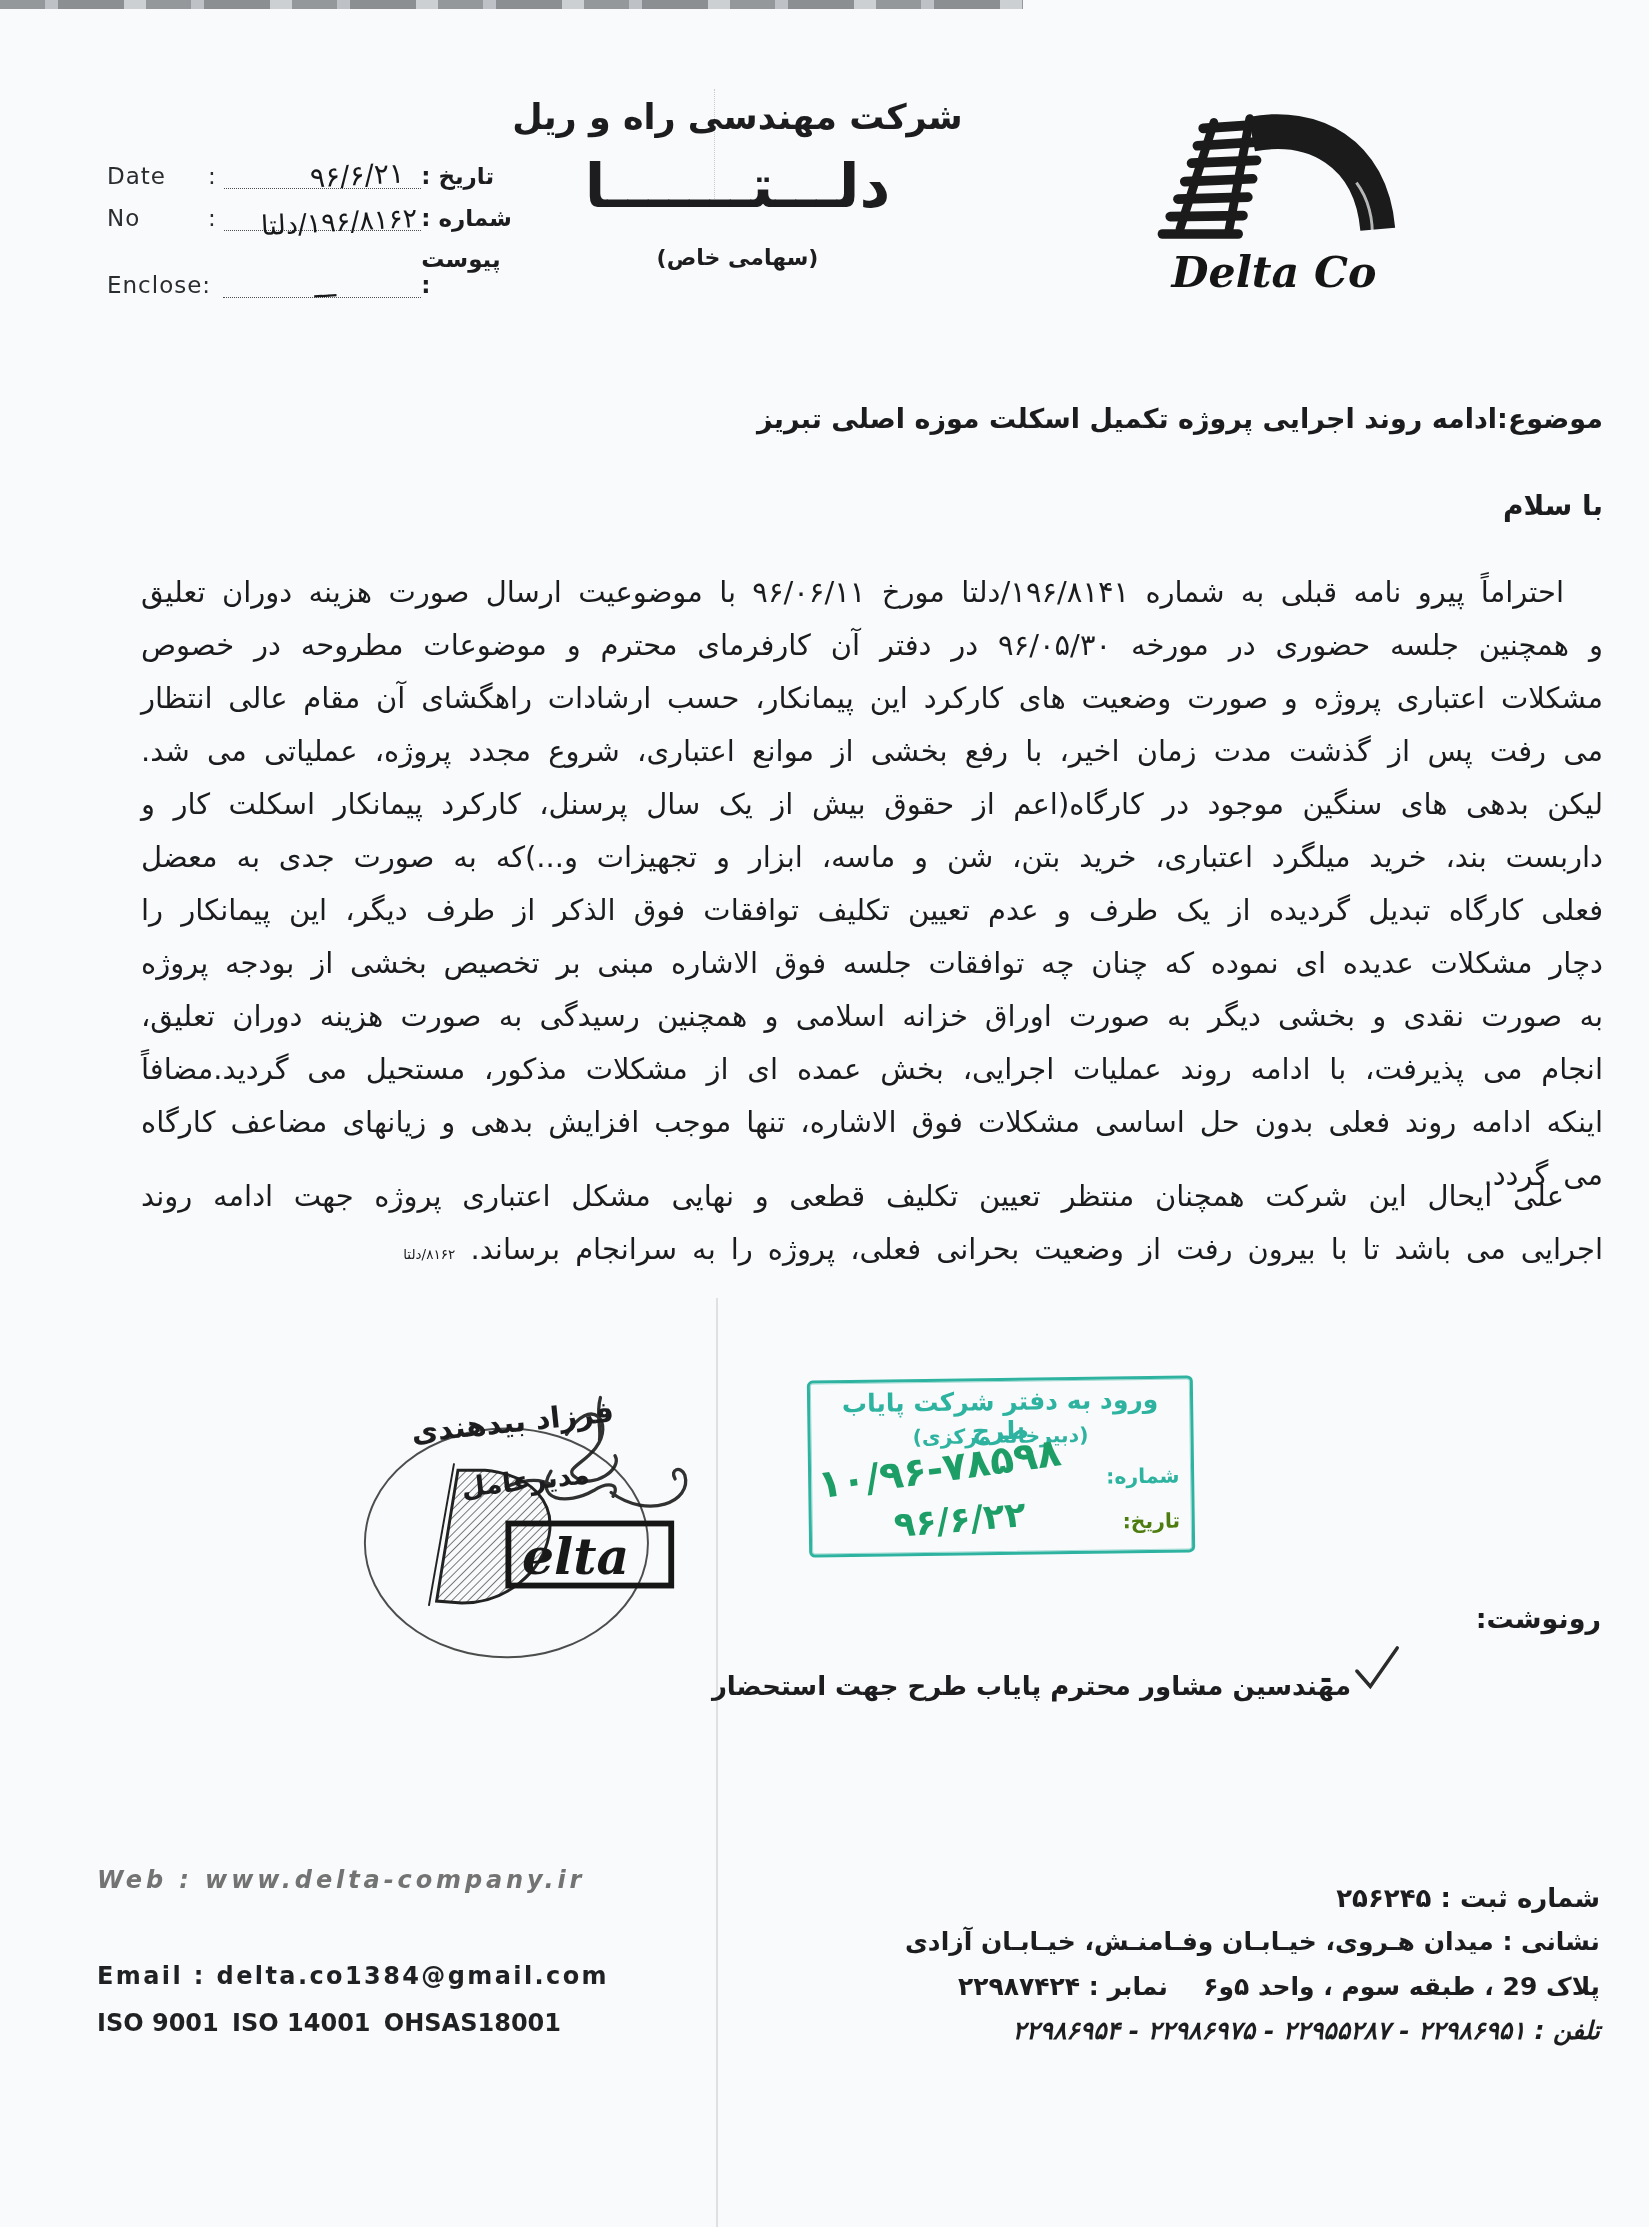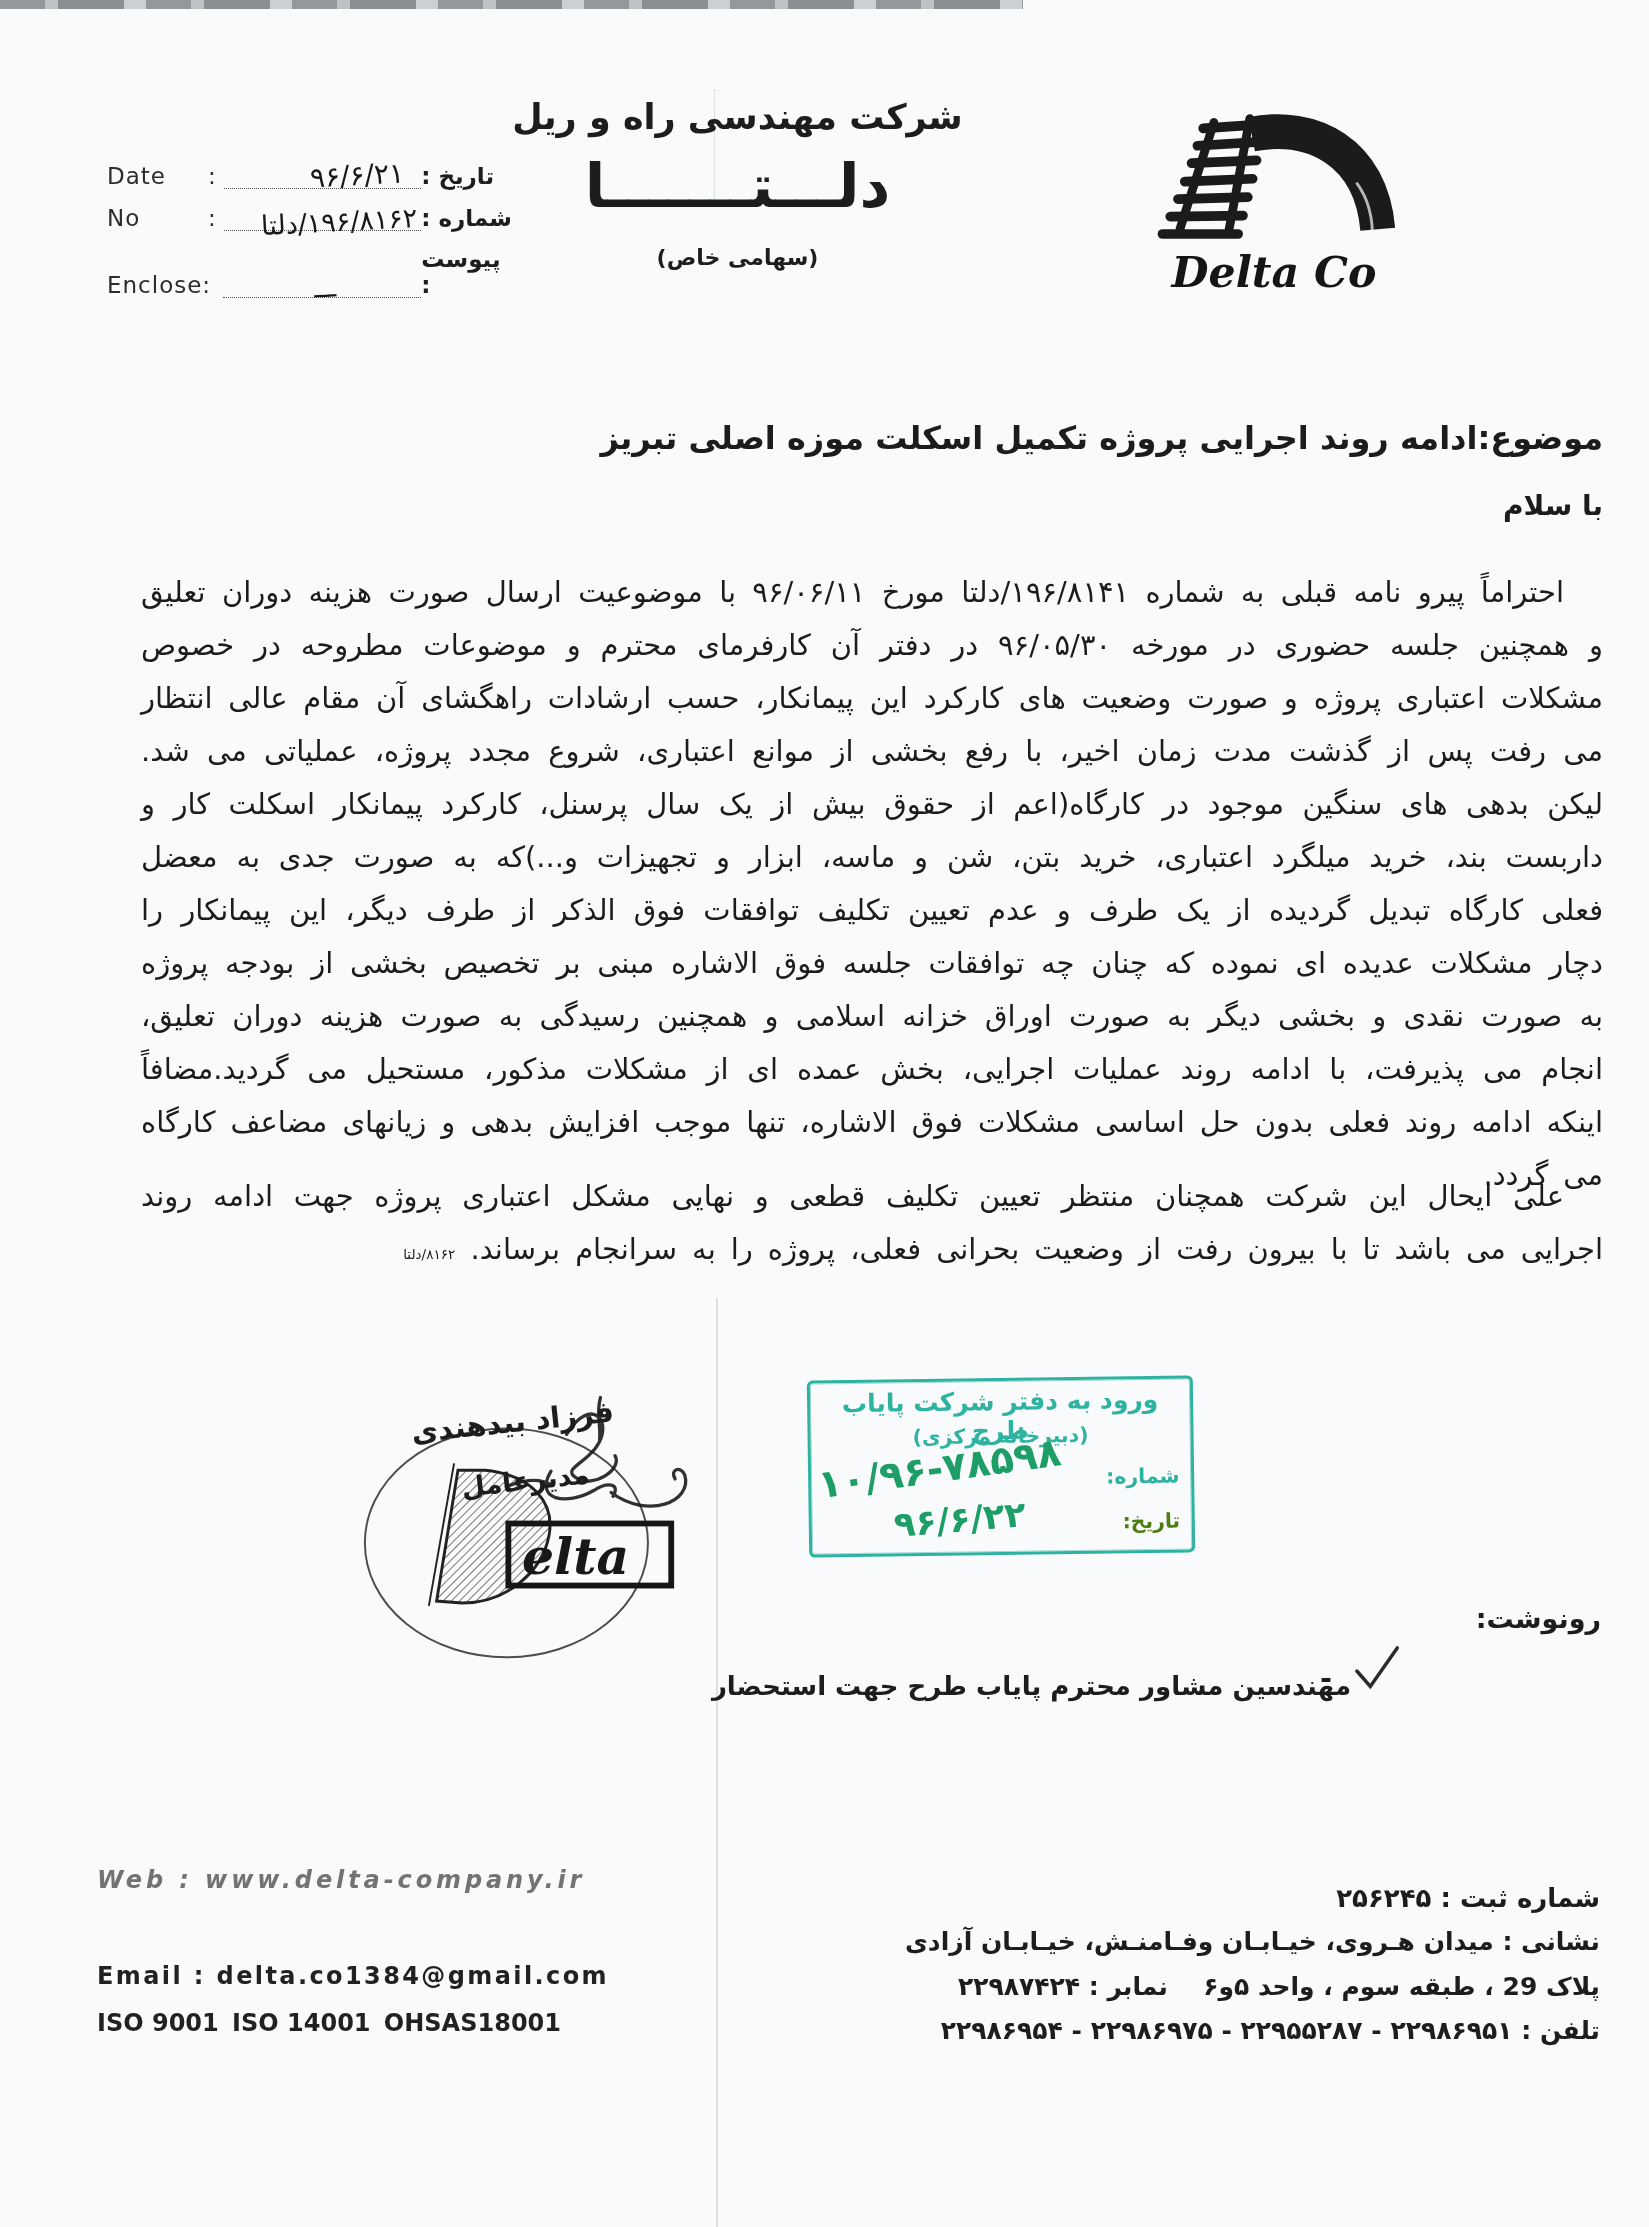--- a/index.html
+++ b/index.html
@@ -30,21 +30,21 @@
   .ref-dots{flex:1;border-bottom:1.9px dotted #4a4f54;height:25px;position:relative;}
   .ref-fa{width:93px;text-align:left;direction:rtl;font-weight:bold;font-size:23px;padding-right:7.8px;}
   .hand{position:absolute;font-size:28px;color:#17181a;white-space:nowrap;transform:rotate(-3deg);letter-spacing:1.9px;}
   .hand-date{right:17.5px;bottom:-3.9px;}
   .hand-no{right:3.9px;bottom:-7.8px;font-size:27px;}
   .hand-enc{left:46%;bottom:-5.8px;font-size:25px;}
 
   
   .letter{left:141px;width:1462px;color:#1c1c1e;}
   .addressee{top:357px;font-size:29px;text-align:justify;text-align-last:justify;}
-  .subject{top:419px;font-size:32px;text-align:right;}
+  .subject{top:403px;font-size:27px;text-align:right;}
   .salutation{top:489px;font-size:28px;text-align:right;}
   .para{font-size:29px;line-height:53px;text-align:justify;word-spacing:5.8px;}
   .para1{top:566px;text-indent:39px;}
   .para2{top:1170px;text-indent:39px;}
   .tiny-ref{font-size:13.6px;letter-spacing:0;word-spacing:0;}
 
   
   .sig-name{left:396px;top:1405px;width:233px;text-align:center;font-size:29px;transform:rotate(-6deg);}
   .sig-title{left:448px;top:1465px;width:155px;text-align:center;font-size:27px;transform:rotate(-6deg);}
   .sig-svg{left:361px;top:1378px;}
@@ -66,21 +66,21 @@
   .cc-dash{left:1320px;top:1661px;font-size:29px;font-weight:bold;}
   .cc-item{right:299px;top:1671px;font-size:26px;text-align:right;white-space:nowrap;}
 
   
   .f-web{left:97px;top:1866px;font-size:24px;font-weight:bold;letter-spacing:3.9px;color:#737373;font-style:italic;}
   .f-email{left:97px;top:1962px;font-size:24px;font-weight:bold;letter-spacing:2.4px;color:#1f2123;}
   .f-iso{left:97px;top:2009px;width:464px;display:flex;justify-content:space-between;font-size:24px;font-weight:bold;color:#1f2123;}
   .f-reg{right:50px;top:1883px;font-size:26px;text-align:right;}
   .f-addr1{right:50px;top:1927px;font-size:25px;text-align:right;}
   .f-row{right:50px;top:1972px;width:642px;display:flex;justify-content:space-between;direction:rtl;font-size:25px;}
-  .f-tel{right:50px;top:2016px;font-size:25px;text-align:right;}
+  .f-tel{right:50px;top:2016px;font-size:25px;text-align:right;font-style:italic;}
 </style>
 </head>
 <body>
 
 <div class="page">
 
   <div class="abs top-strip"></div>
   <div class="abs fold-top"></div>
   <div class="abs fold-bottom"></div>
 

